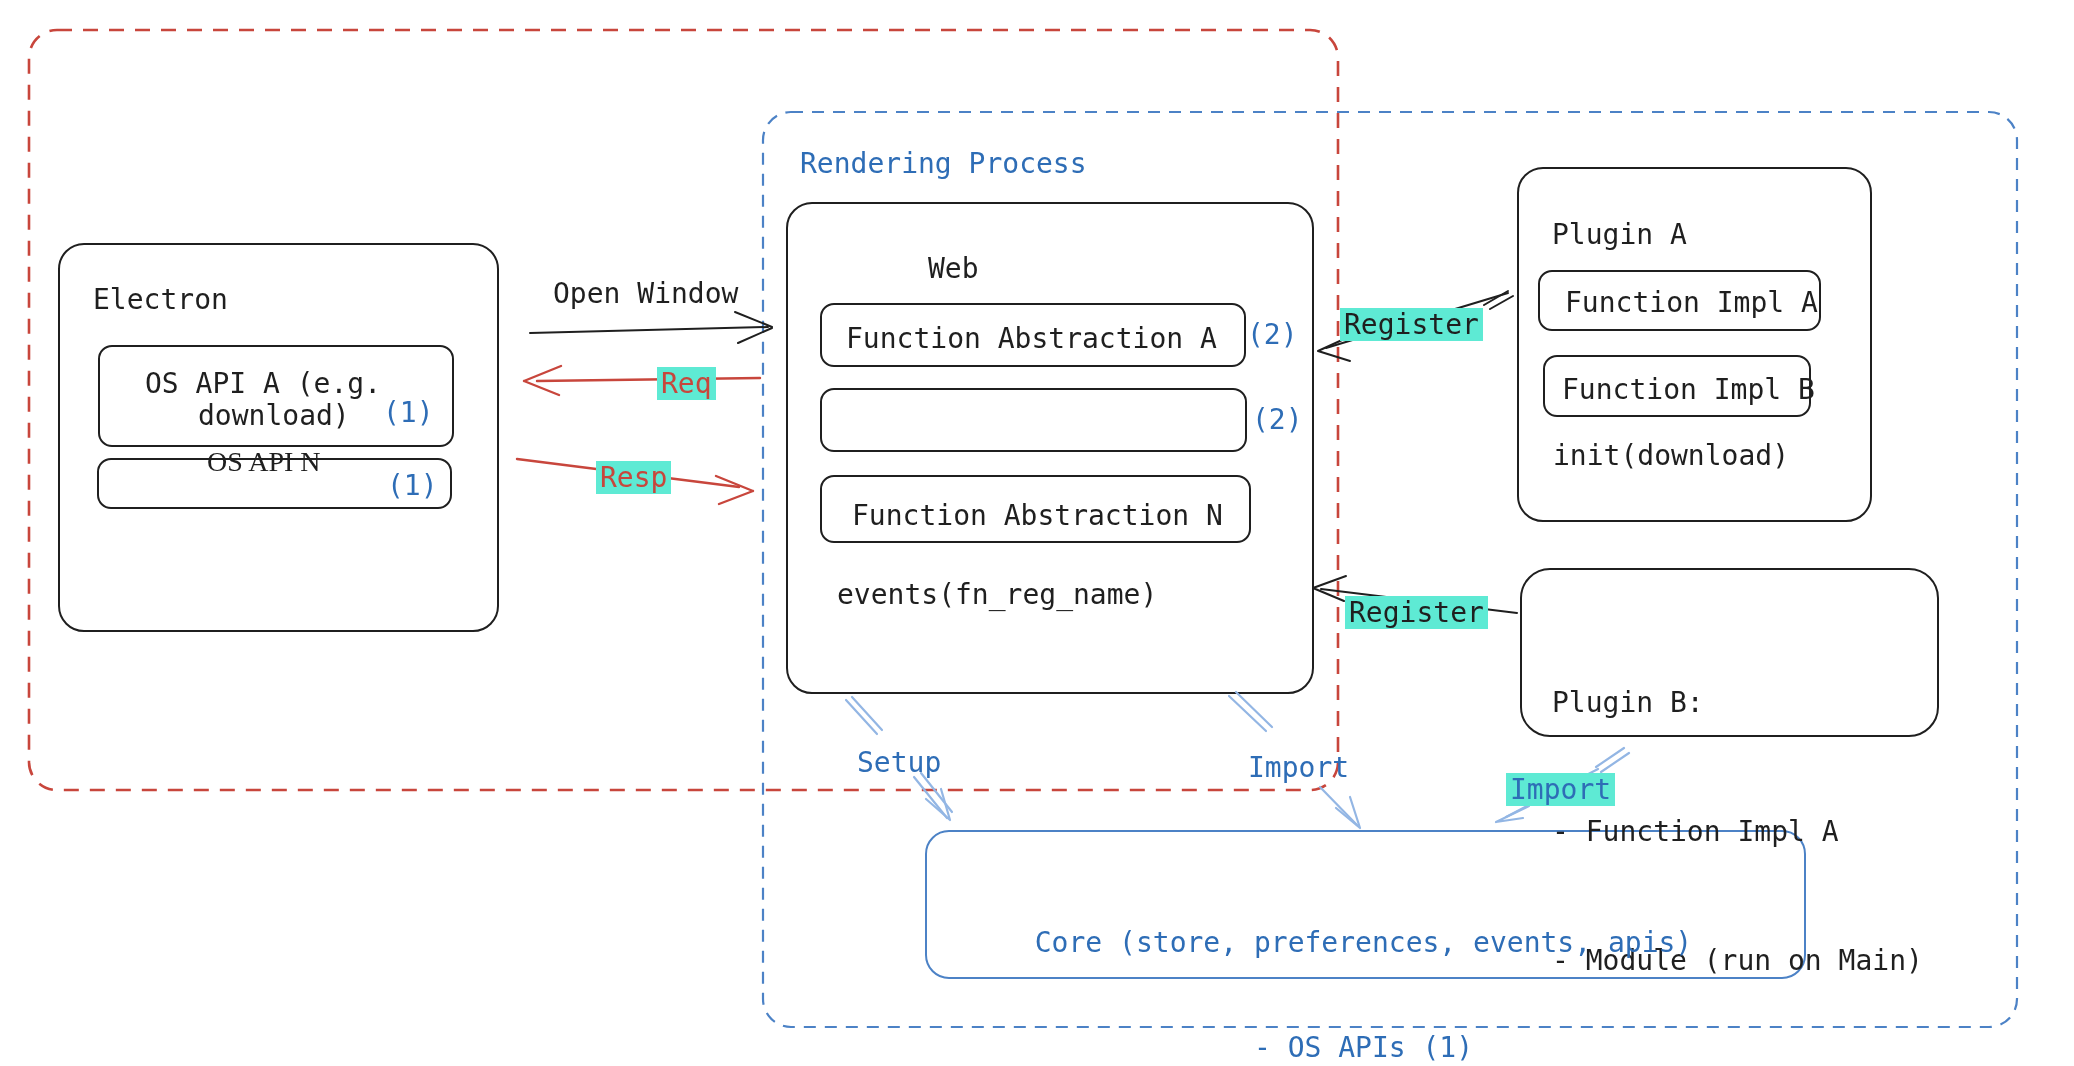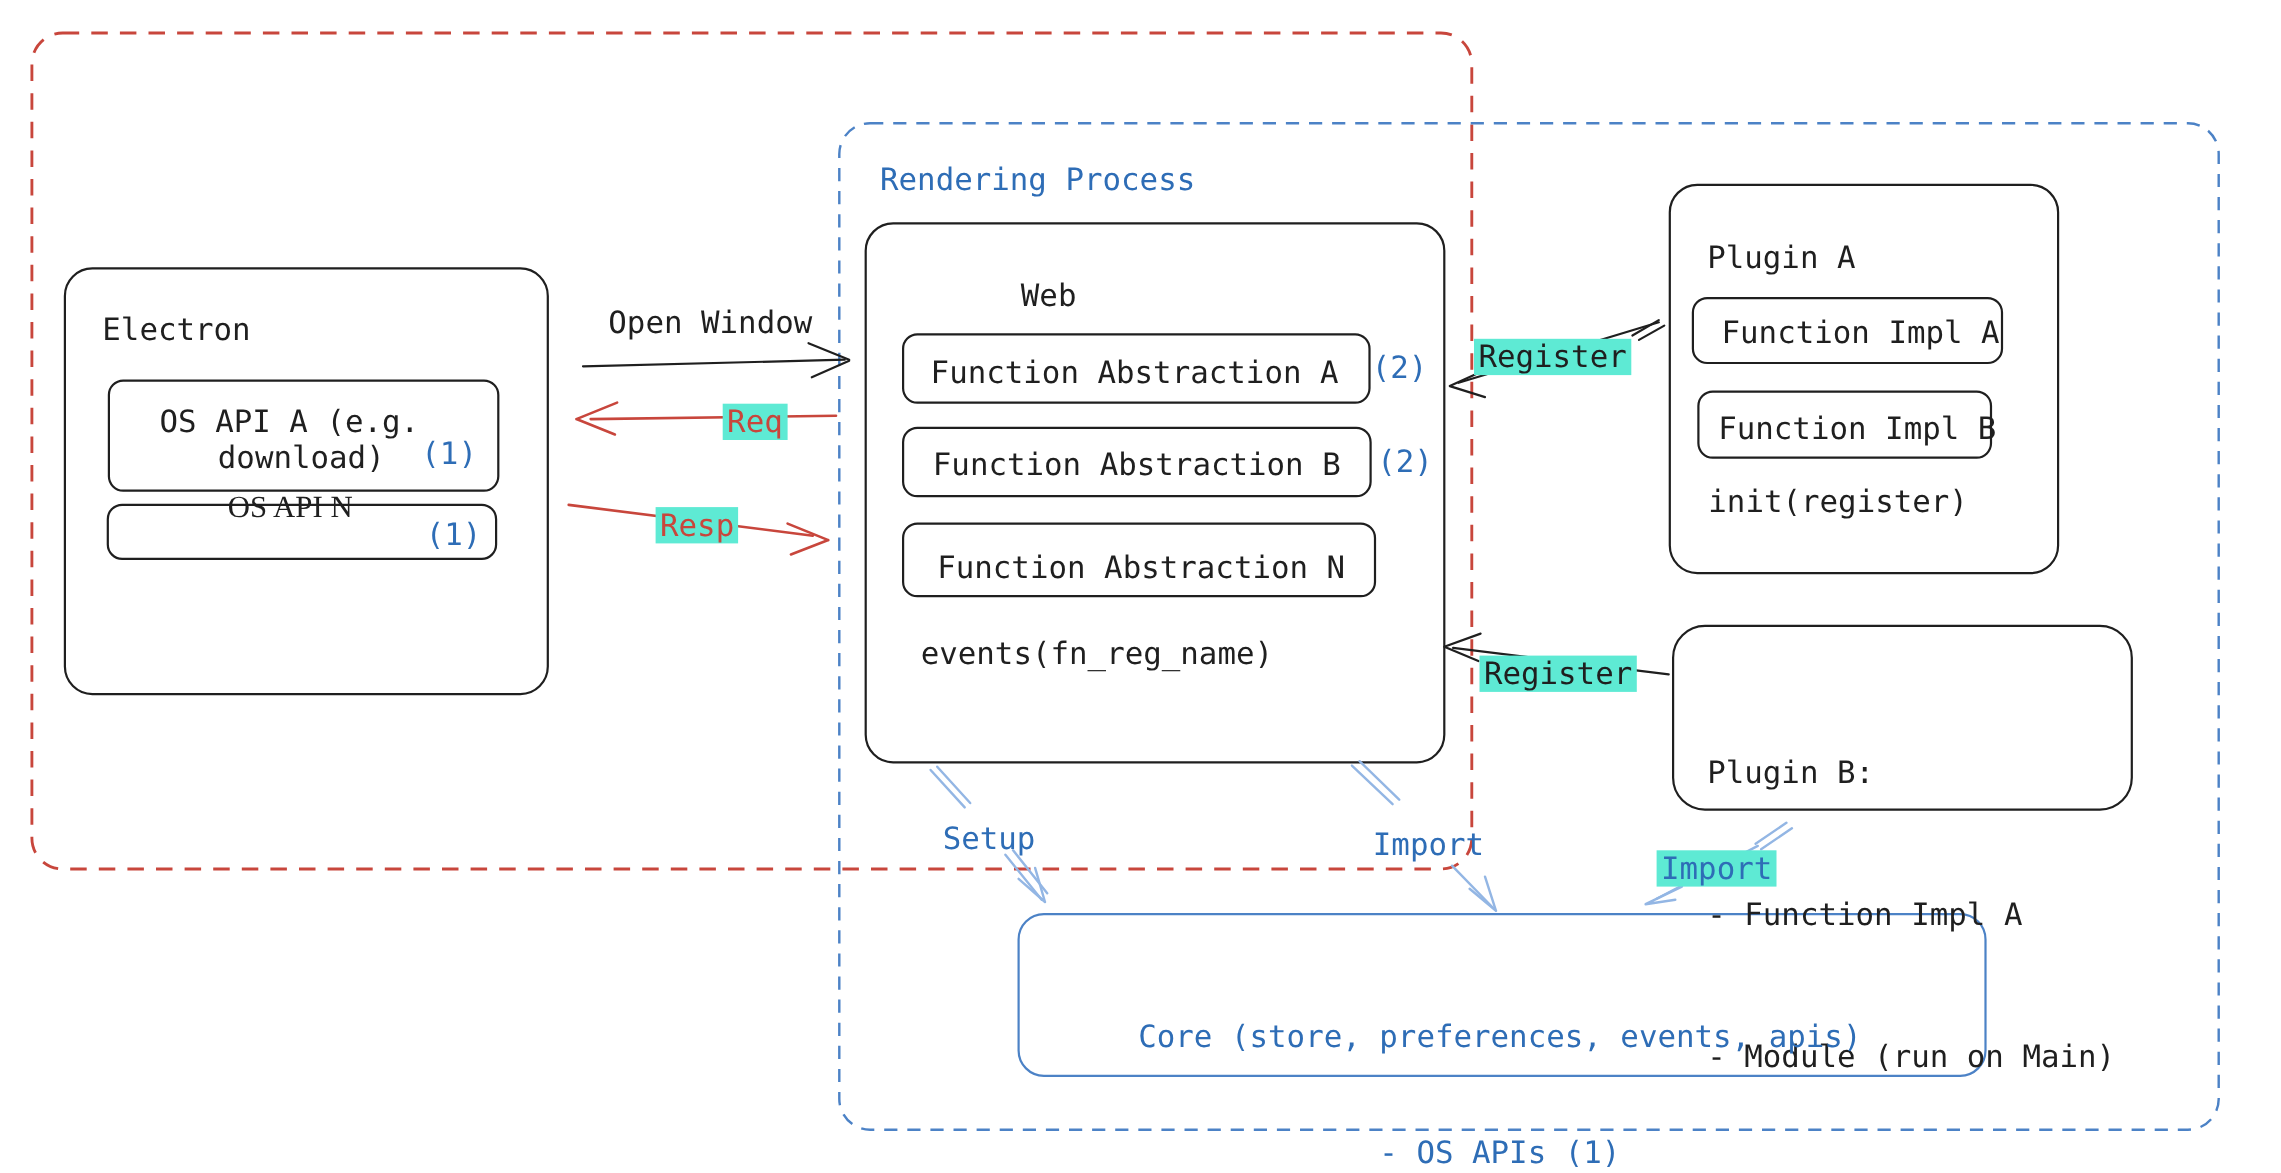--- a/index.html
+++ b/index.html
@@ -114,32 +114,31 @@
   <div class="label" style="left:207px;top:445px;font-family:Liberation Serif, serif;">OS API N</div>
   <div class="label blue" style="left:387px;top:469px;">(1)</div>
 
   <div class="label" style="left:553px;top:277px;">Open Window</div>
   <div class="label red bg" style="left:613px;top:367px;margin-left:44px;">Req</div>
   <div class="label red bg" style="left:596px;top:461px;">Resp</div>
 
   <div class="label" style="left:928px;top:252px;">Web</div>
   <div class="label" style="left:846px;top:322px;">Function Abstraction A</div>
   <div class="label blue" style="left:1247px;top:318px;">(2)</div>
-  <div class="label" style="left:848px;top:406px;">Function Abstraction B</div>
   <div class="label blue" style="left:1252px;top:403px;">(2)</div>
   <div class="label" style="left:852px;top:499px;">Function Abstraction N</div>
   <div class="label" style="left:837px;top:578px;">events(fn_reg_name)</div>
 
   <div class="label bg" style="left:1340px;top:308px;">Register</div>
   <div class="label bg" style="left:1345px;top:596px;">Register</div>
 
   <div class="label" style="left:1552px;top:218px;">Plugin A</div>
   <div class="label" style="left:1565px;top:286px;">Function Impl A</div>
   <div class="label" style="left:1562px;top:373px;">Function Impl B</div>
-  <div class="label" style="left:1553px;top:439px;">init(register)</div>
+  <div class="label" style="left:1553px;top:439px;">init(download)</div>
 
   <div class="label lines43" style="left:1552px;top:595px;">
     <span style="display:block">Plugin B:</span>
     <span style="display:block">- Function Impl A</span>
     <span style="display:block">- Module (run on Main)</span>
   </div>
 
   <div class="label blue" style="left:857px;top:746px;">Setup</div>
   <div class="label blue" style="left:1248px;top:751px;">Import</div>
   <div class="label blue bg" style="left:1506px;top:773px;">Import</div>

